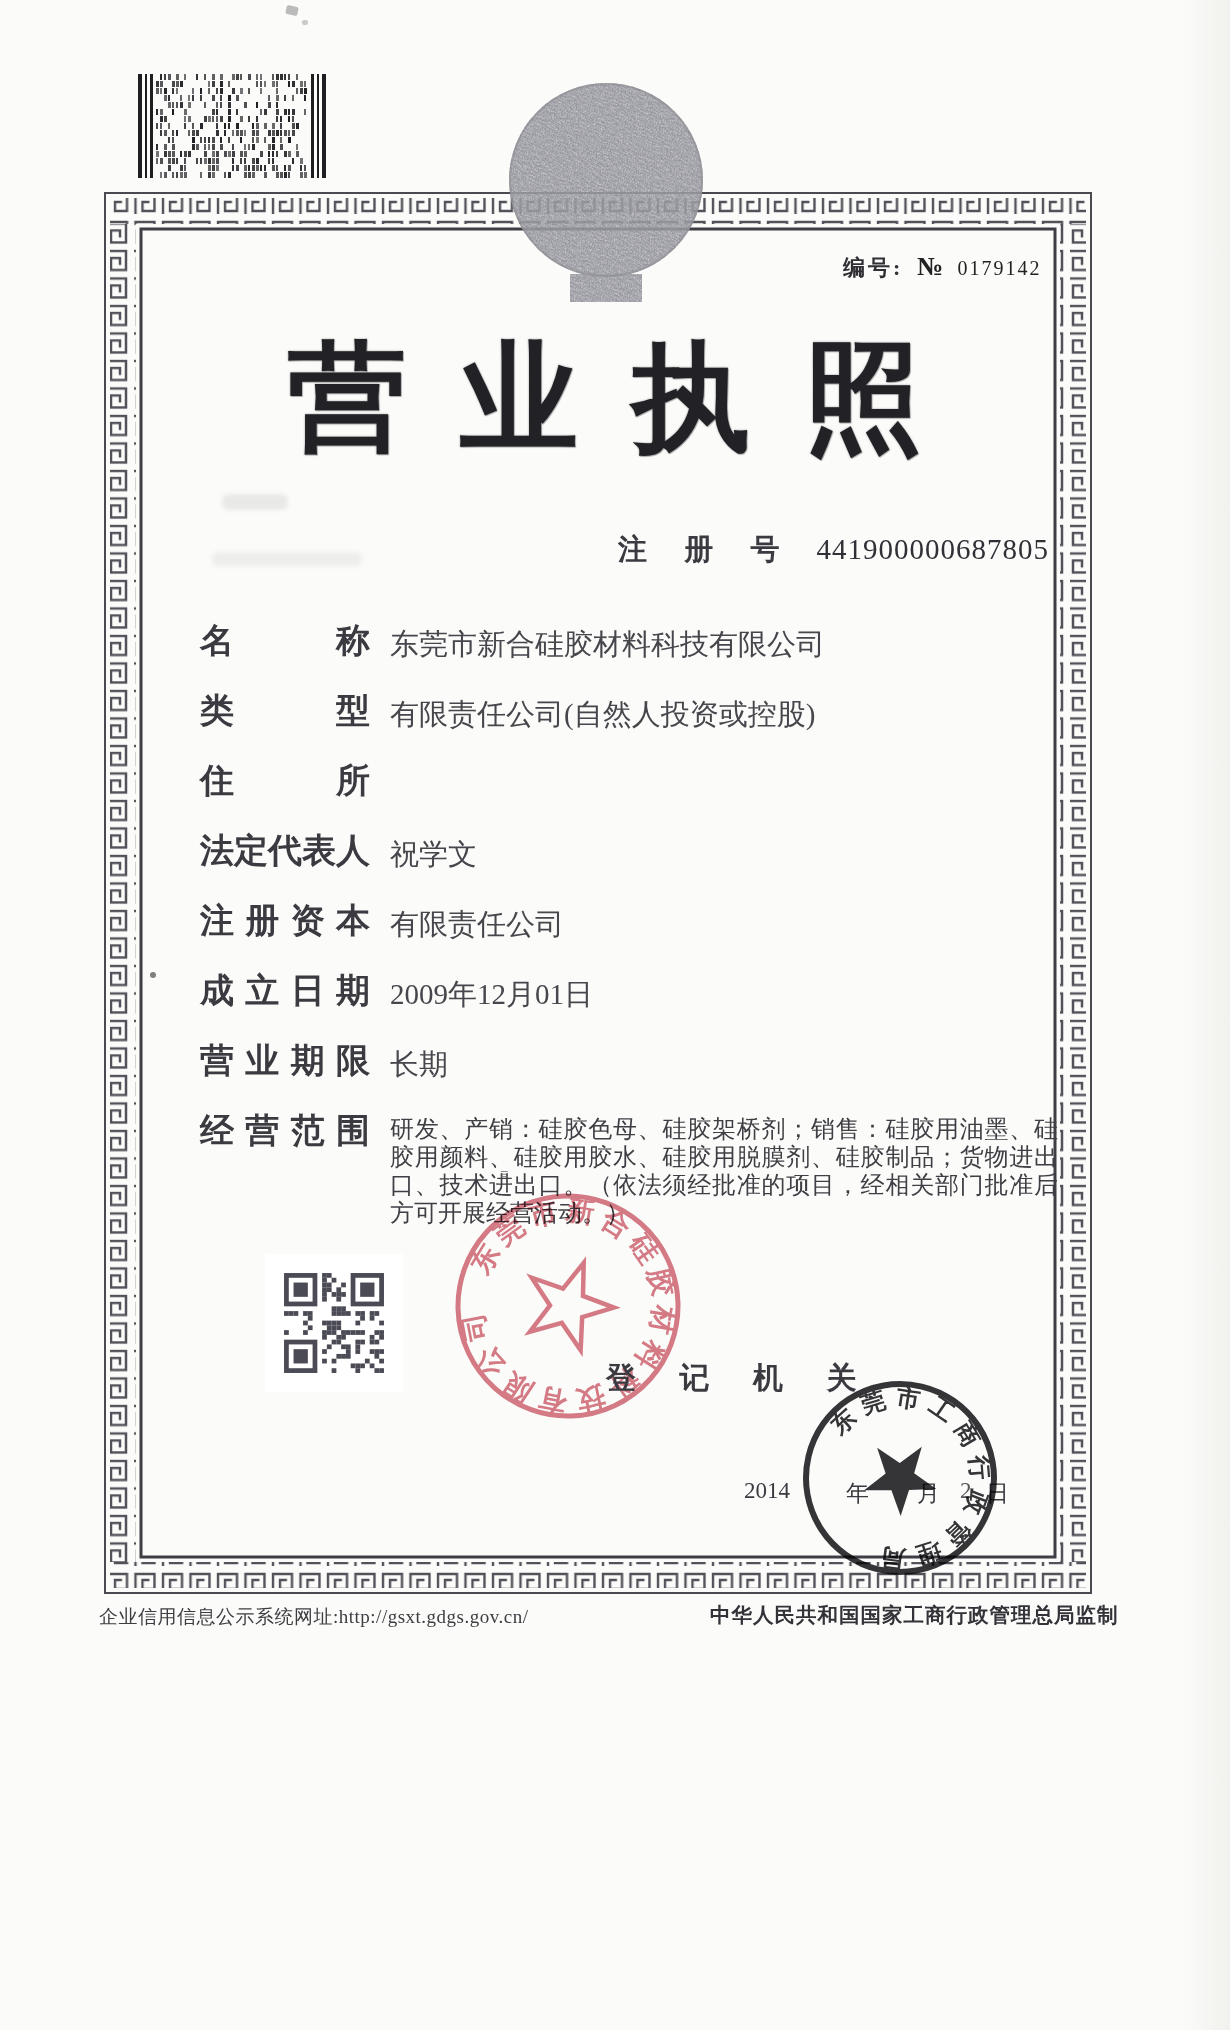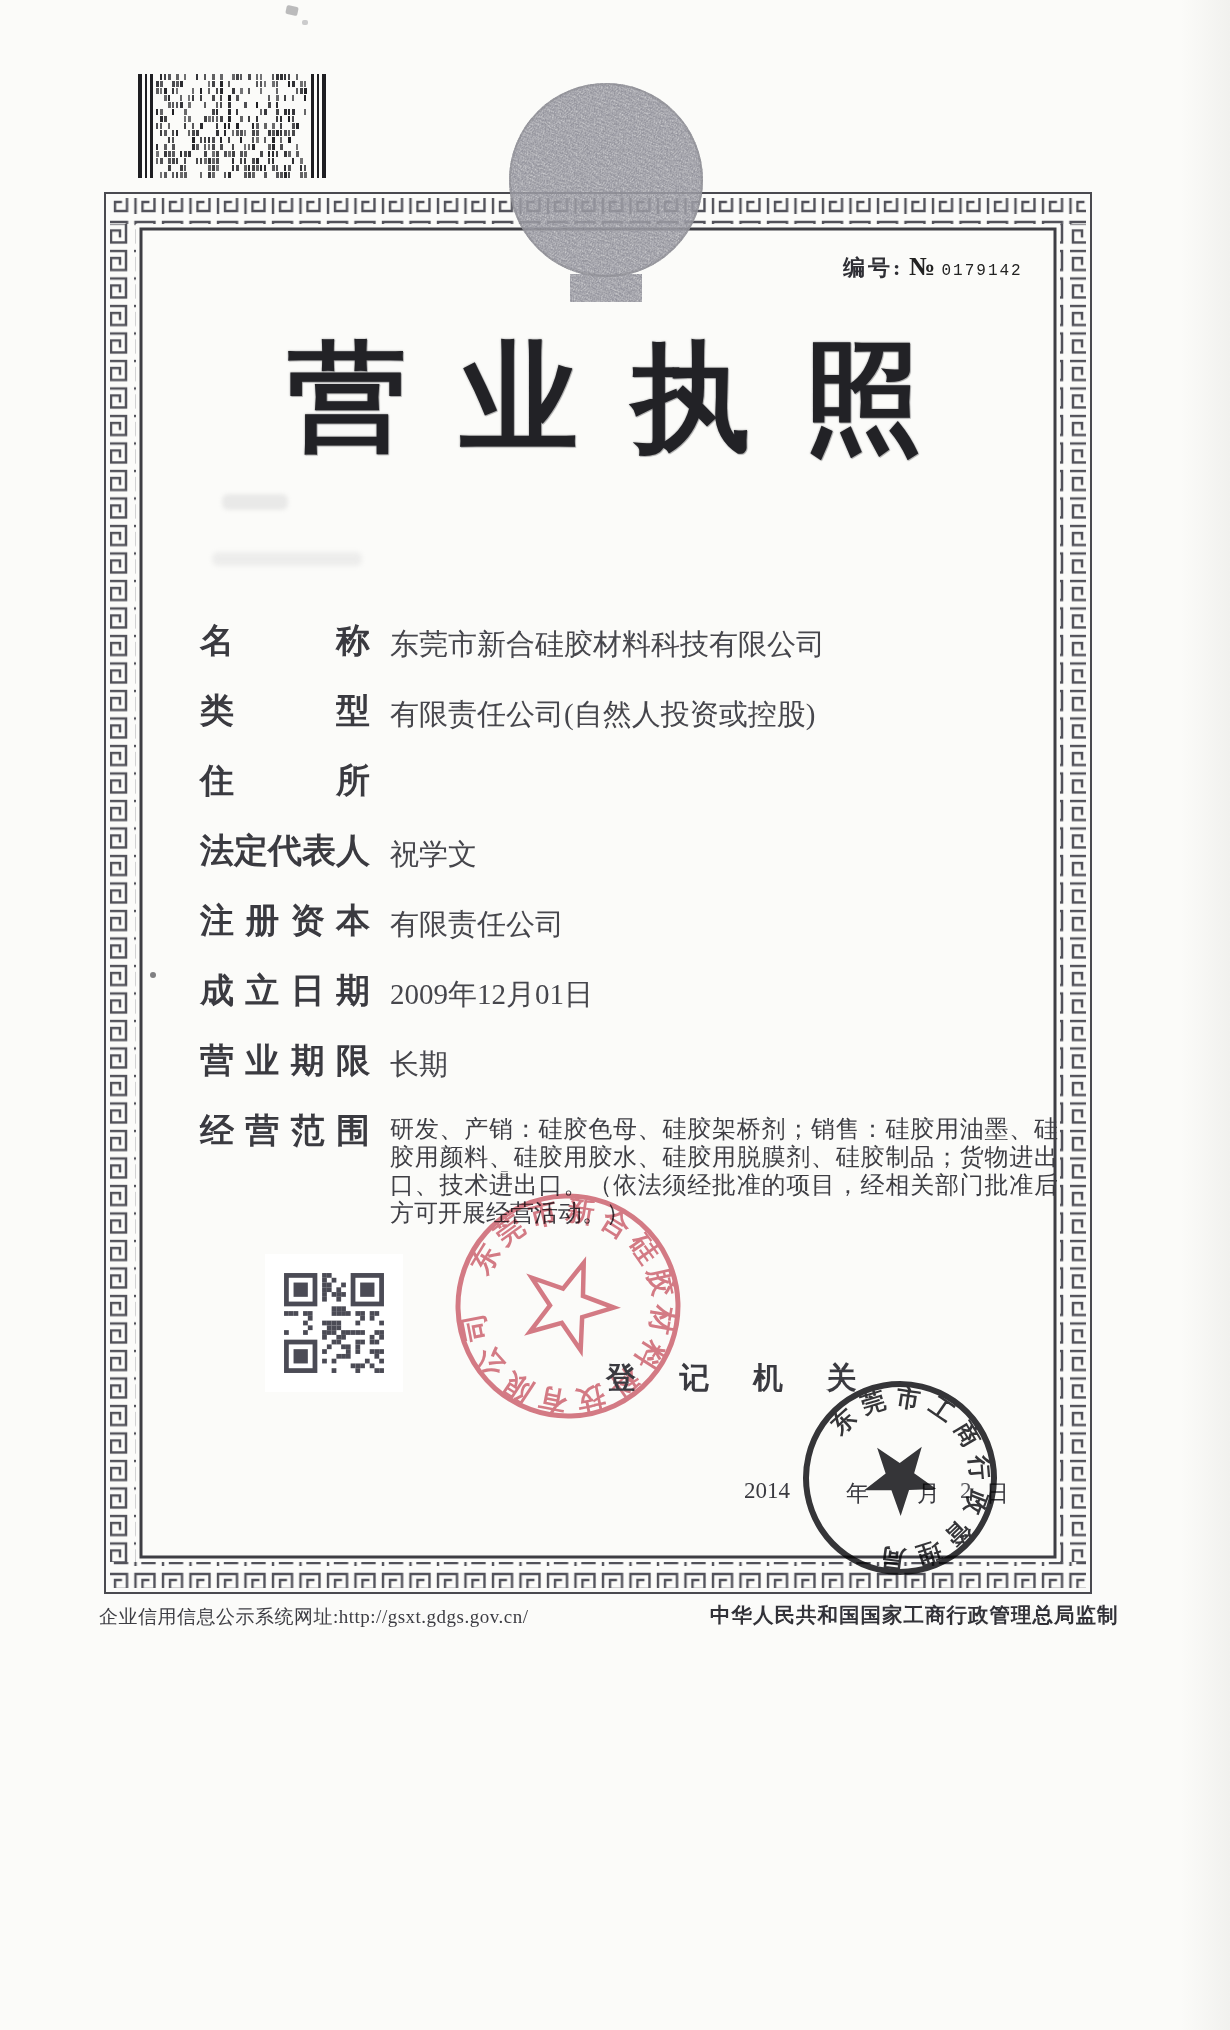--- a/index.html
+++ b/index.html
@@ -9,24 +9,24 @@
     font-family:"Liberation Serif","DejaVu Serif",serif;
     color:#34343a;
     overflow:hidden;
   }
   #page{
     position:relative;width:1230px;height:2030px;
     background:linear-gradient(90deg,#fbfbf9 0%,#fbfbf9 96%,#f1f1ee 100%);
   }
   .abs{position:absolute;}
   
-  #serial{left:843px;top:252px;display:flex;align-items:baseline;gap:6px;}
+  #serial{left:843px;top:252px;display:flex;align-items:baseline;gap:14px;}
   #serial .lab{font-size:22px;letter-spacing:3px;color:#2f2f35;font-weight:600;}
   #serial .no{font-size:26px;font-weight:700;color:#222;}
-  #serial .num{font-size:16px;letter-spacing:2px;color:#222;font-family:Liberation Mono, monospace;}
+  #serial .num{font-size:20px;letter-spacing:2px;color:#222;font-family:Liberation Serif, serif;}
   
   #title{left:288px;top:336px;width:634px;display:flex;justify-content:space-between;}
   #title span{
     font-size:118px;line-height:1.05;font-weight:900;color:#222226;
     font-family:"Liberation Sans","DejaVu Sans",sans-serif;
     text-shadow:0 0 2px rgba(40,40,45,.55), 1px 1px 0 rgba(40,40,45,.25);
   }
   
   #regno{left:618px;top:530px;display:flex;align-items:baseline;}
   #regno .lab{font-size:29px;letter-spacing:15px;color:#3a3a40;font-weight:600;}
@@ -387,20 +387,24 @@
     <span class="num">0179142</span>
   </div>
 
   <div id="title" class="abs">
       <span>营</span>
       <span>业</span>
       <span>执</span>
       <span>照</span>
     </div>
 
+  <div id="regno" class="abs">
+    <span class="lab">注 册 号</span>
+    <span class="val">441900000687805</span>
+  </div>
 
   <div id="fields" class="abs">
       <div class="frow">
         <div class="flabel">
           <span>名</span>
           <span>称</span>
         </div>
         <div class="fvalue">东莞市新合硅胶材料科技有限公司</div>
       </div>
       <div class="frow">

